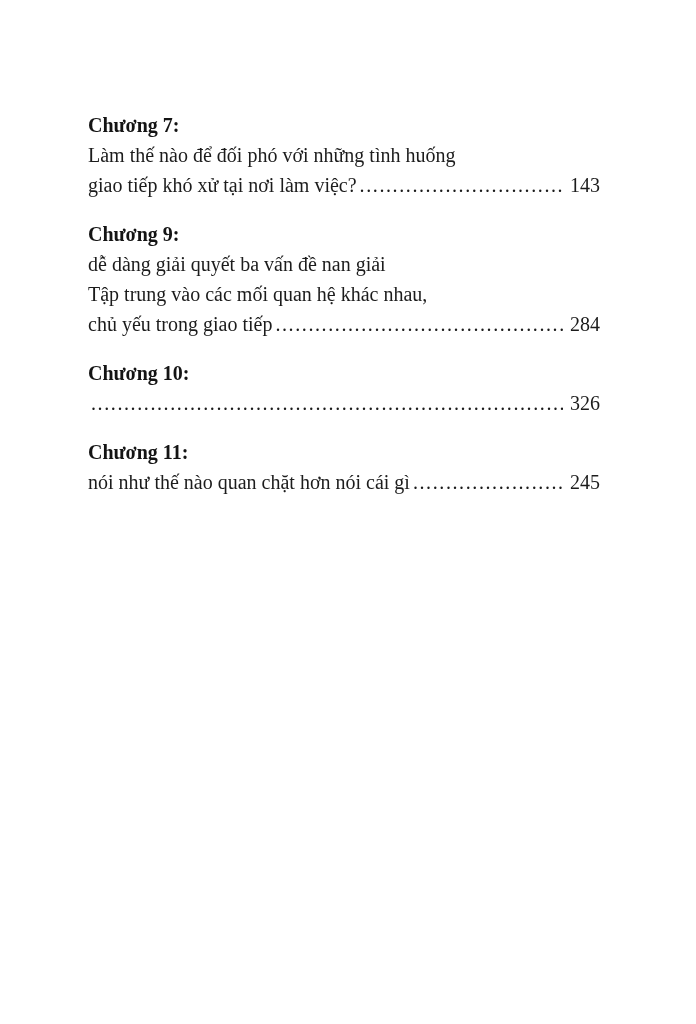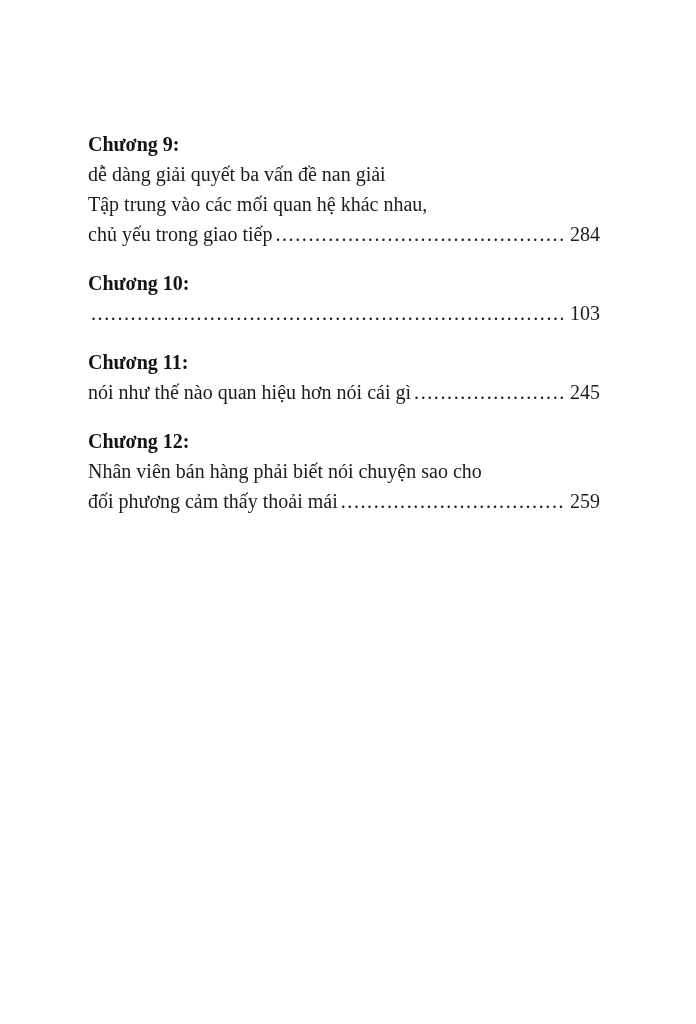--- a/index.html
+++ b/index.html
@@ -62,55 +62,55 @@
     flex: 0 0 auto;
     white-space: nowrap;
     margin-left: 5px;
   }
 </style>
 </head>
 <body>
 
 <main class="toc-page">
 
+  <section class="entry">
+    <h2 class="heading">Chương 7:</h2>
+    <p class="line">Làm thế nào để đối phó với những tình huống</p>
+    <p class="line final">
+      <span class="text">giao tiếp khó xử tại nơi làm việc?</span>
+      <span class="dots"></span>
+      <span class="page">143</span>
+    </p>
+  </section>
 
   <section class="entry">
   </section>
 
   <section class="entry">
     <h2 class="heading">Chương 9:</h2>
     <p class="line">dễ dàng giải quyết ba vấn đề nan giải</p>
     <p class="line">Tập trung vào các mối quan hệ khác nhau,</p>
     <p class="line final">
       <span class="text">chủ yếu trong giao tiếp</span>
       <span class="dots"></span>
       <span class="page">284</span>
     </p>
   </section>
 
   <section class="entry">
     <h2 class="heading">Chương 10:</h2>
     <p class="line final">
       <span class="dots"></span>
-      <span class="page">103</span>
+      <span class="page">326</span>
     </p>
   </section>
 
   <section class="entry">
     <h2 class="heading">Chương 11:</h2>
     <p class="line final">
-      <span class="text">nói như thế nào quan hiệu hơn nói cái gì</span>
+      <span class="text">nói như thế nào quan chặt hơn nói cái gì</span>
       <span class="dots"></span>
       <span class="page">245</span>
     </p>
   </section>
 
-  <section class="entry">
-    <h2 class="heading">Chương 12:</h2>
-    <p class="line">Nhân viên bán hàng phải biết nói chuyện sao cho</p>
-    <p class="line final">
-      <span class="text">đối phương cảm thấy thoải mái</span>
-      <span class="dots"></span>
-      <span class="page">259</span>
-    </p>
-  </section>
 
 </main>
 
 </body></html>

